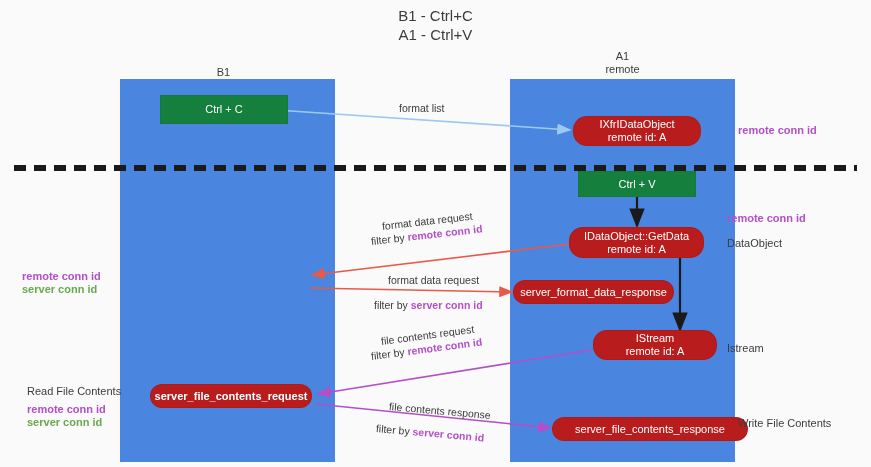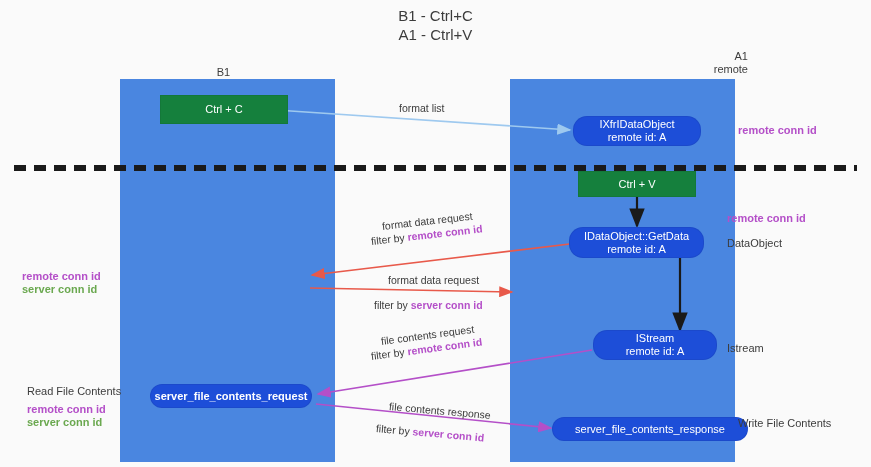--- a/index.html
+++ b/index.html
@@ -26,21 +26,21 @@
   }
 
   .node{
     position:absolute;box-sizing:border-box;
     display:flex;flex-direction:column;
     align-items:center;justify-content:center;
     color:#ffffff;font-size:11px;line-height:13px;
     text-align:center;white-space:pre-line;
     border:1px solid rgba(0,0,0,0.06);
   }
-  .node.orange{background:#1d4ed8;border-radius:14px;}
+  .node.orange{background:#b91c1c;border-radius:14px;}
   .node.green{background:#15803d;}
 
   .sidelabel{
     position:absolute;font-size:11px;line-height:14px;
     color:#3c3c3c;white-space:pre-line;
   }
   .sidelabel.purple{color:#b44fc8;font-weight:bold;}
   .sidelabel.greenid{color:#6aa84f;font-weight:bold;}
 
   .edgelabel{
@@ -58,21 +58,21 @@
 </head>
 <body>
 
 <div id="stage">
 
   <div class="title">B1 - Ctrl+C
 A1 - Ctrl+V</div>
 
   <div class="col-head" style="left:116px;top:50px;width:215px;margin-top:16px;">B1
 connection</div>
-  <div class="col-head" style="left:523px;top:50px;width:225px;text-align:right;">A1
+  <div class="col-head" style="left:510px;top:50px;width:225px;">A1
 remote</div>
 
   <div class="swimlane" style="left:120px;top:79px;width:215px;height:383px;"></div>
   <div class="swimlane" style="left:510px;top:79px;width:225px;height:383px;"></div>
 
   <svg class="overlay">
     <defs>
       <marker id="ah-blue" markerWidth="9" markerHeight="7" refX="8" refY="3.5" orient="auto">
         <polygon points="0 0, 9 3.5, 0 7" fill="#9ec9ef"></polygon>
       </marker>
@@ -112,20 +112,21 @@
 
   <div class="node orange" style="left:573px;top:116px;width:128px;height:30px;">IXfrIDataObject
 remote id: A</div>
 
   <div class="node green" style="left:578px;top:171px;width:118px;height:26px;">Ctrl + V</div>
 
   <div class="node orange" style="left:569px;top:227px;width:135px;height:31px;">IDataObject::GetData
 remote id: A</div>
 
 
+  <div class="node orange" style="left:513px;top:280px;width:161px;height:24px;">server_format_data_response</div>
 
   <div class="node orange" style="left:593px;top:330px;width:124px;height:30px;">IStream
 remote id: A</div>
 
   <div class="node orange" style="left:150px;top:384px;width:162px;height:24px;font-weight:bold;">server_file_contents_request</div>
 
   <div class="node orange" style="left:552px;top:417px;width:196px;height:24px;">server_file_contents_response</div>
 
   <div class="edgelabel" style="left:399px;top:101px;">format list</div>
 

